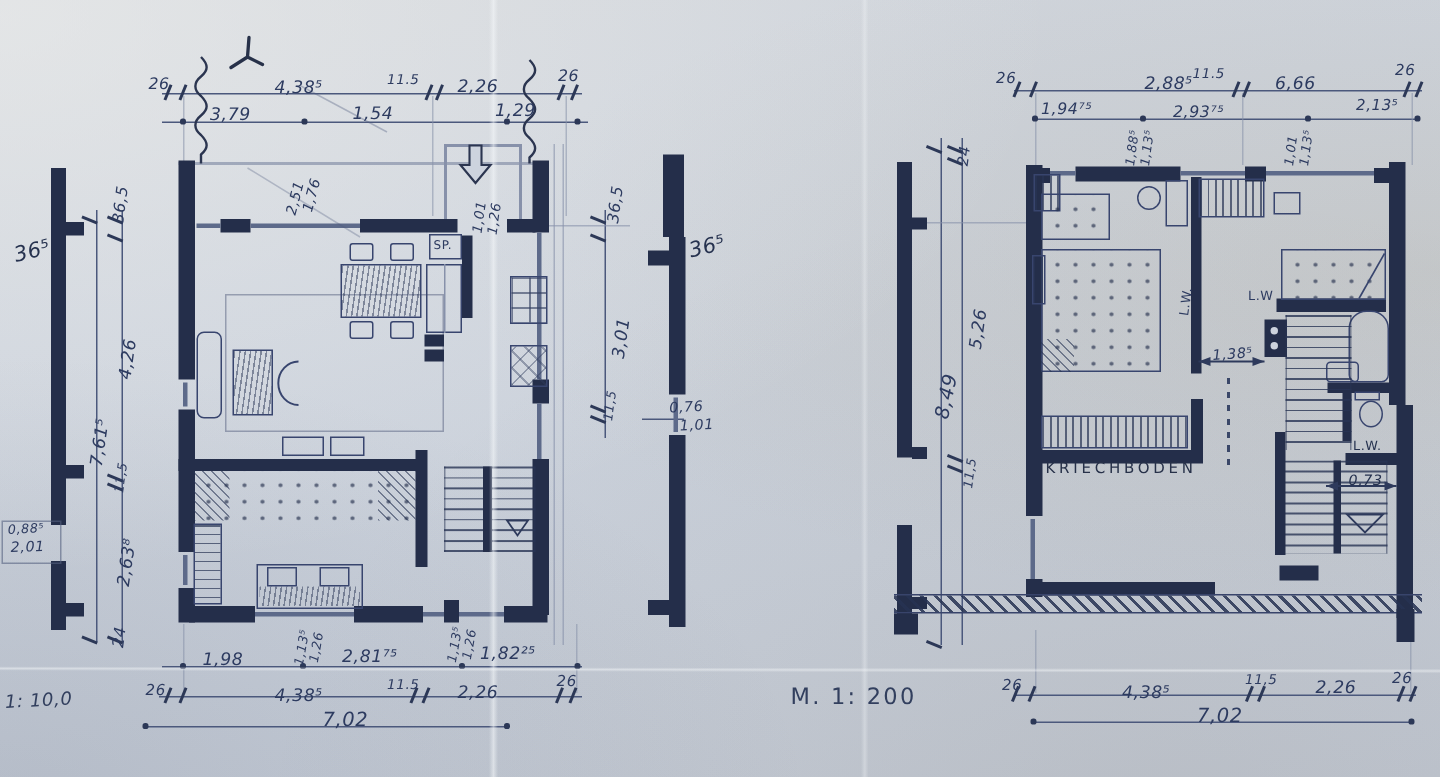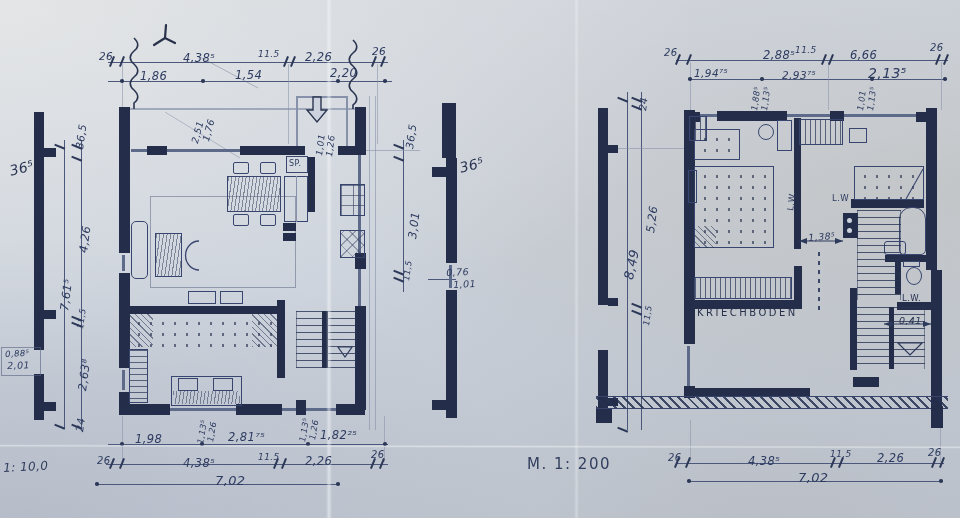--- a/index.html
+++ b/index.html
@@ -282,23 +282,23 @@
     <line x1="906" y1="199" x2="923" y2="169" stroke="#38456e" stroke-width="1.1"></line>
     <line x1="200" y1="57" x2="258" y2="88" stroke="#4b587c" stroke-width="1" opacity="0.35"></line>
     <line x1="165" y1="112" x2="240" y2="158" stroke="#4b587c" stroke-width="1" opacity="0.3"></line>
   </svg>
 
   <span class="lbl" style="left:99px;top:51px;font-size:10.5px">26</span>
   <span class="lbl" style="left:183px;top:53px">4,38⁵</span>
   <span class="lbl" style="left:258px;top:50px;font-size:9px">11.5</span>
   <span class="lbl" style="left:305px;top:52px">2,26</span>
   <span class="lbl" style="left:372px;top:46px;font-size:10.5px">26</span>
-  <span class="lbl" style="left:140px;top:71px">1,86</span>
+  <span class="lbl" style="left:140px;top:71px">3,79</span>
   <span class="lbl" style="left:235px;top:70px">1,54</span>
-  <span class="lbl" style="left:330px;top:68px">2,20</span>
+  <span class="lbl" style="left:330px;top:68px">1,29</span>
 
   <span class="lbl" style="left:74px;top:148px;font-size:10.5px;transform:rotate(-82deg)">36,5</span>
   <span class="lbl" style="left:78px;top:252px;transform:rotate(-82deg)">4,26</span>
   <span class="lbl" style="left:59px;top:310px;transform:rotate(-82deg)">7,61⁵</span>
   <span class="lbl" style="left:76px;top:328px;font-size:8.5px;transform:rotate(-82deg)">11,5</span>
   <span class="lbl" style="left:77px;top:390px;transform:rotate(-82deg)">2,63⁸</span>
   <span class="lbl" style="left:74px;top:431px;font-size:10.5px;transform:rotate(-82deg)">24</span>
   <span class="lbl big" style="left:8px;top:164px;transform:rotate(-14deg)">36⁵</span>
   <span class="lbl" style="left:5px;top:350px;font-size:8.5px;transform:rotate(-3deg)">0,88⁵</span>
   <span class="lbl" style="left:7px;top:361px;font-size:9.5px;transform:rotate(-2deg)">2,01</span>
@@ -330,35 +330,35 @@
   <span class="lbl" style="left:371px;top:450px;font-size:10px">26</span>
   <span class="lbl" style="left:215px;top:474px;font-size:13px">7,02</span>
 
   <span class="lbl" style="left:664px;top:48px;font-size:10px">26</span>
   <span class="lbl" style="left:763px;top:50px">2,88⁵</span>
   <span class="lbl" style="left:795px;top:46px;font-size:9px">11.5</span>
   <span class="lbl" style="left:850px;top:50px">6,66</span>
   <span class="lbl" style="left:930px;top:43px;font-size:10px">26</span>
   <span class="lbl" style="left:694px;top:68px;font-size:10.5px">1,94⁷⁵</span>
   <span class="lbl" style="left:782px;top:70px;font-size:10.5px">2,93⁷⁵</span>
-  <span class="lbl" style="left:868px;top:66px;font-size:14px">2,13⁵</span>
+  <span class="lbl" style="left:904px;top:66px;font-size:10px">2,13⁵</span>
   <span class="lbl" style="left:750px;top:110px;font-size:8.5px;transform:rotate(-82deg)">1,88⁵</span>
   <span class="lbl" style="left:760px;top:110px;font-size:8.5px;transform:rotate(-82deg)">1,13⁵</span>
   <span class="lbl" style="left:856px;top:110px;font-size:8.5px;transform:rotate(-82deg)">1,01</span>
   <span class="lbl" style="left:866px;top:110px;font-size:8.5px;transform:rotate(-82deg)">1,13⁵</span>
   <span class="lbl" style="left:638px;top:110px;font-size:10px;transform:rotate(-82deg)">24</span>
   <span class="lbl" style="left:645px;top:232px;transform:rotate(-82deg)">5,26</span>
   <span class="lbl" style="left:622px;top:278px;font-size:13px;transform:rotate(-78deg)">8,49</span>
   <span class="lbl" style="left:642px;top:325px;font-size:8.5px;transform:rotate(-82deg)">11,5</span>
   <span class="lbl" style="left:697px;top:308px;font-size:10px;font-style:normal;letter-spacing:2.5px;color:#273149">KRIECHBODEN</span>
   <span class="lbl" style="left:786px;top:210px;font-size:8.5px;font-style:normal;transform:rotate(-82deg)">L.W.</span>
   <span class="lbl" style="left:832px;top:194px;font-size:8.5px;font-style:normal">L.W</span>
   <span class="lbl" style="left:902px;top:294px;font-size:8.5px;font-style:normal;color:#26324f">L.W.</span>
   <span class="lbl" style="left:808px;top:233px;font-size:9.5px;transform:rotate(-4deg)">1,38⁵</span>
-  <span class="lbl" style="left:899px;top:316px;font-size:9.5px;color:#26324f">0,41</span>
+  <span class="lbl" style="left:899px;top:316px;font-size:9.5px;color:#26324f">0,73</span>
   <span class="lbl" style="left:668px;top:453px;font-size:10px">26</span>
   <span class="lbl" style="left:748px;top:456px">4,38⁵</span>
   <span class="lbl" style="left:830px;top:450px;font-size:9px">11,5</span>
   <span class="lbl" style="left:877px;top:453px">2,26</span>
   <span class="lbl" style="left:928px;top:448px;font-size:10px">26</span>
   <span class="lbl" style="left:798px;top:471px;font-size:13px">7,02</span>
 
   <span class="lbl" style="left:527px;top:457px;font-size:15px;font-style:normal;letter-spacing:1.5px;color:#323f5e">M. 1: 200</span>
   <span class="lbl" style="left:3px;top:462px;font-size:12px;transform:rotate(-3deg);color:#323f5e">1: 10,0</span>
 

